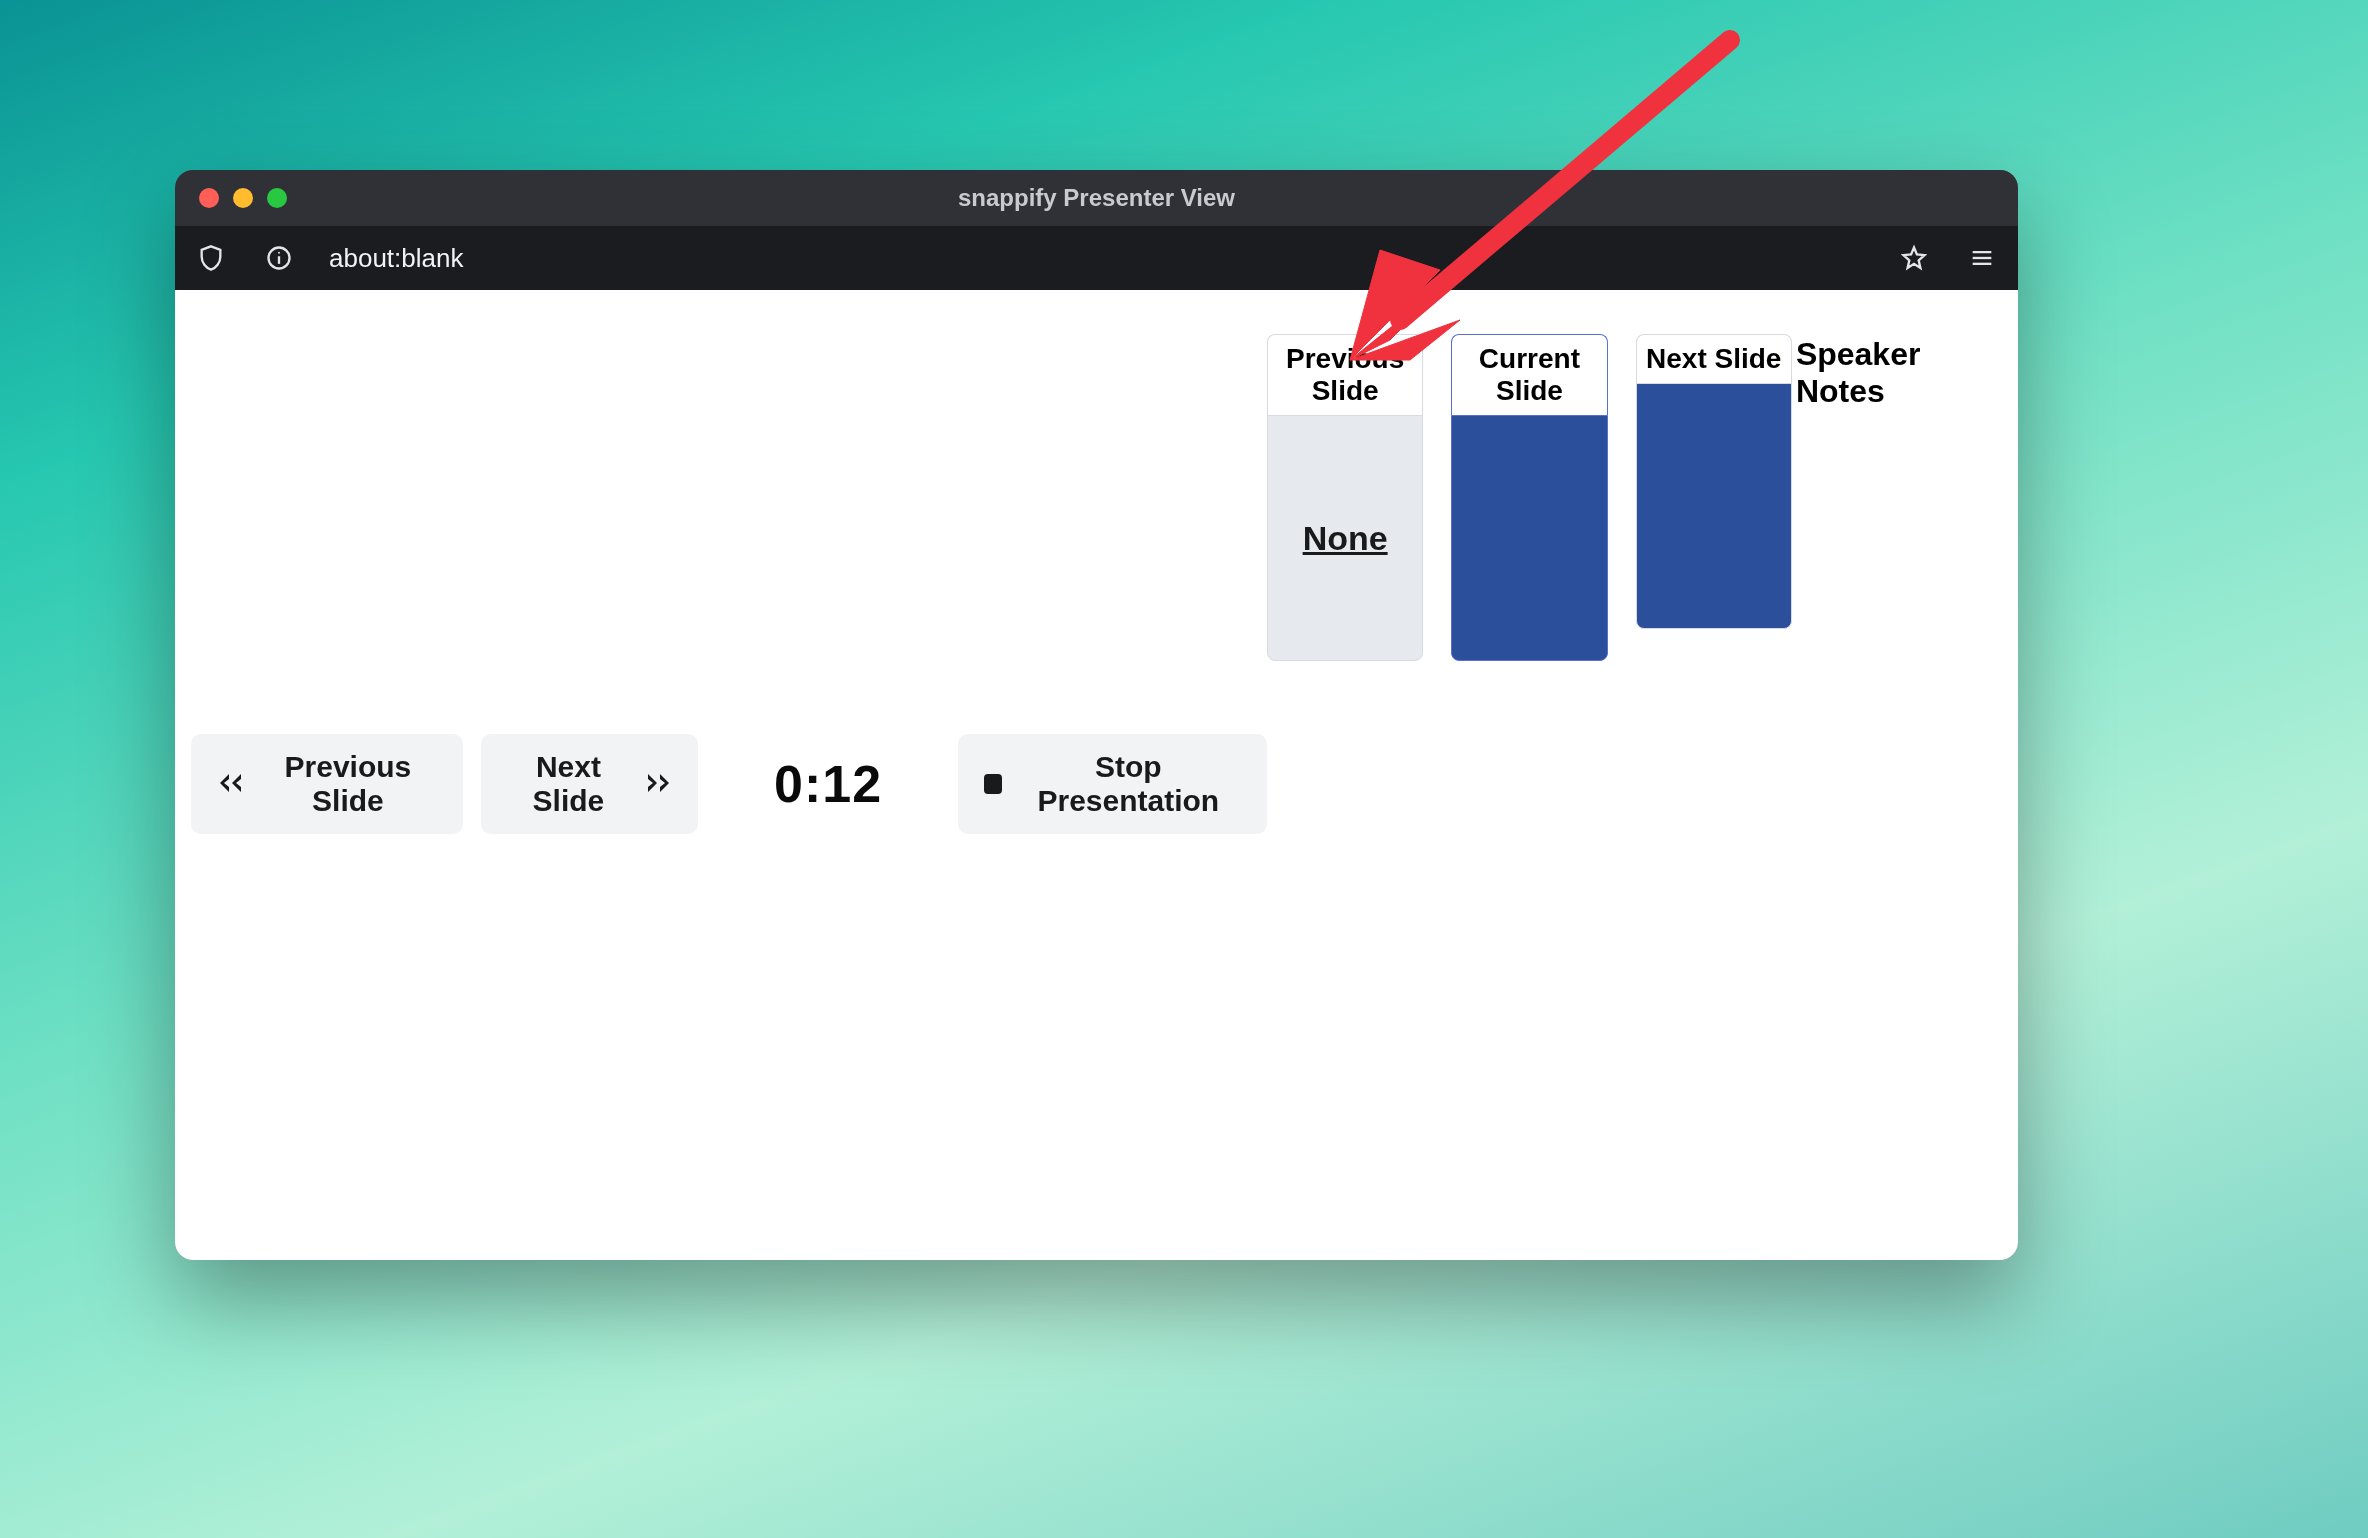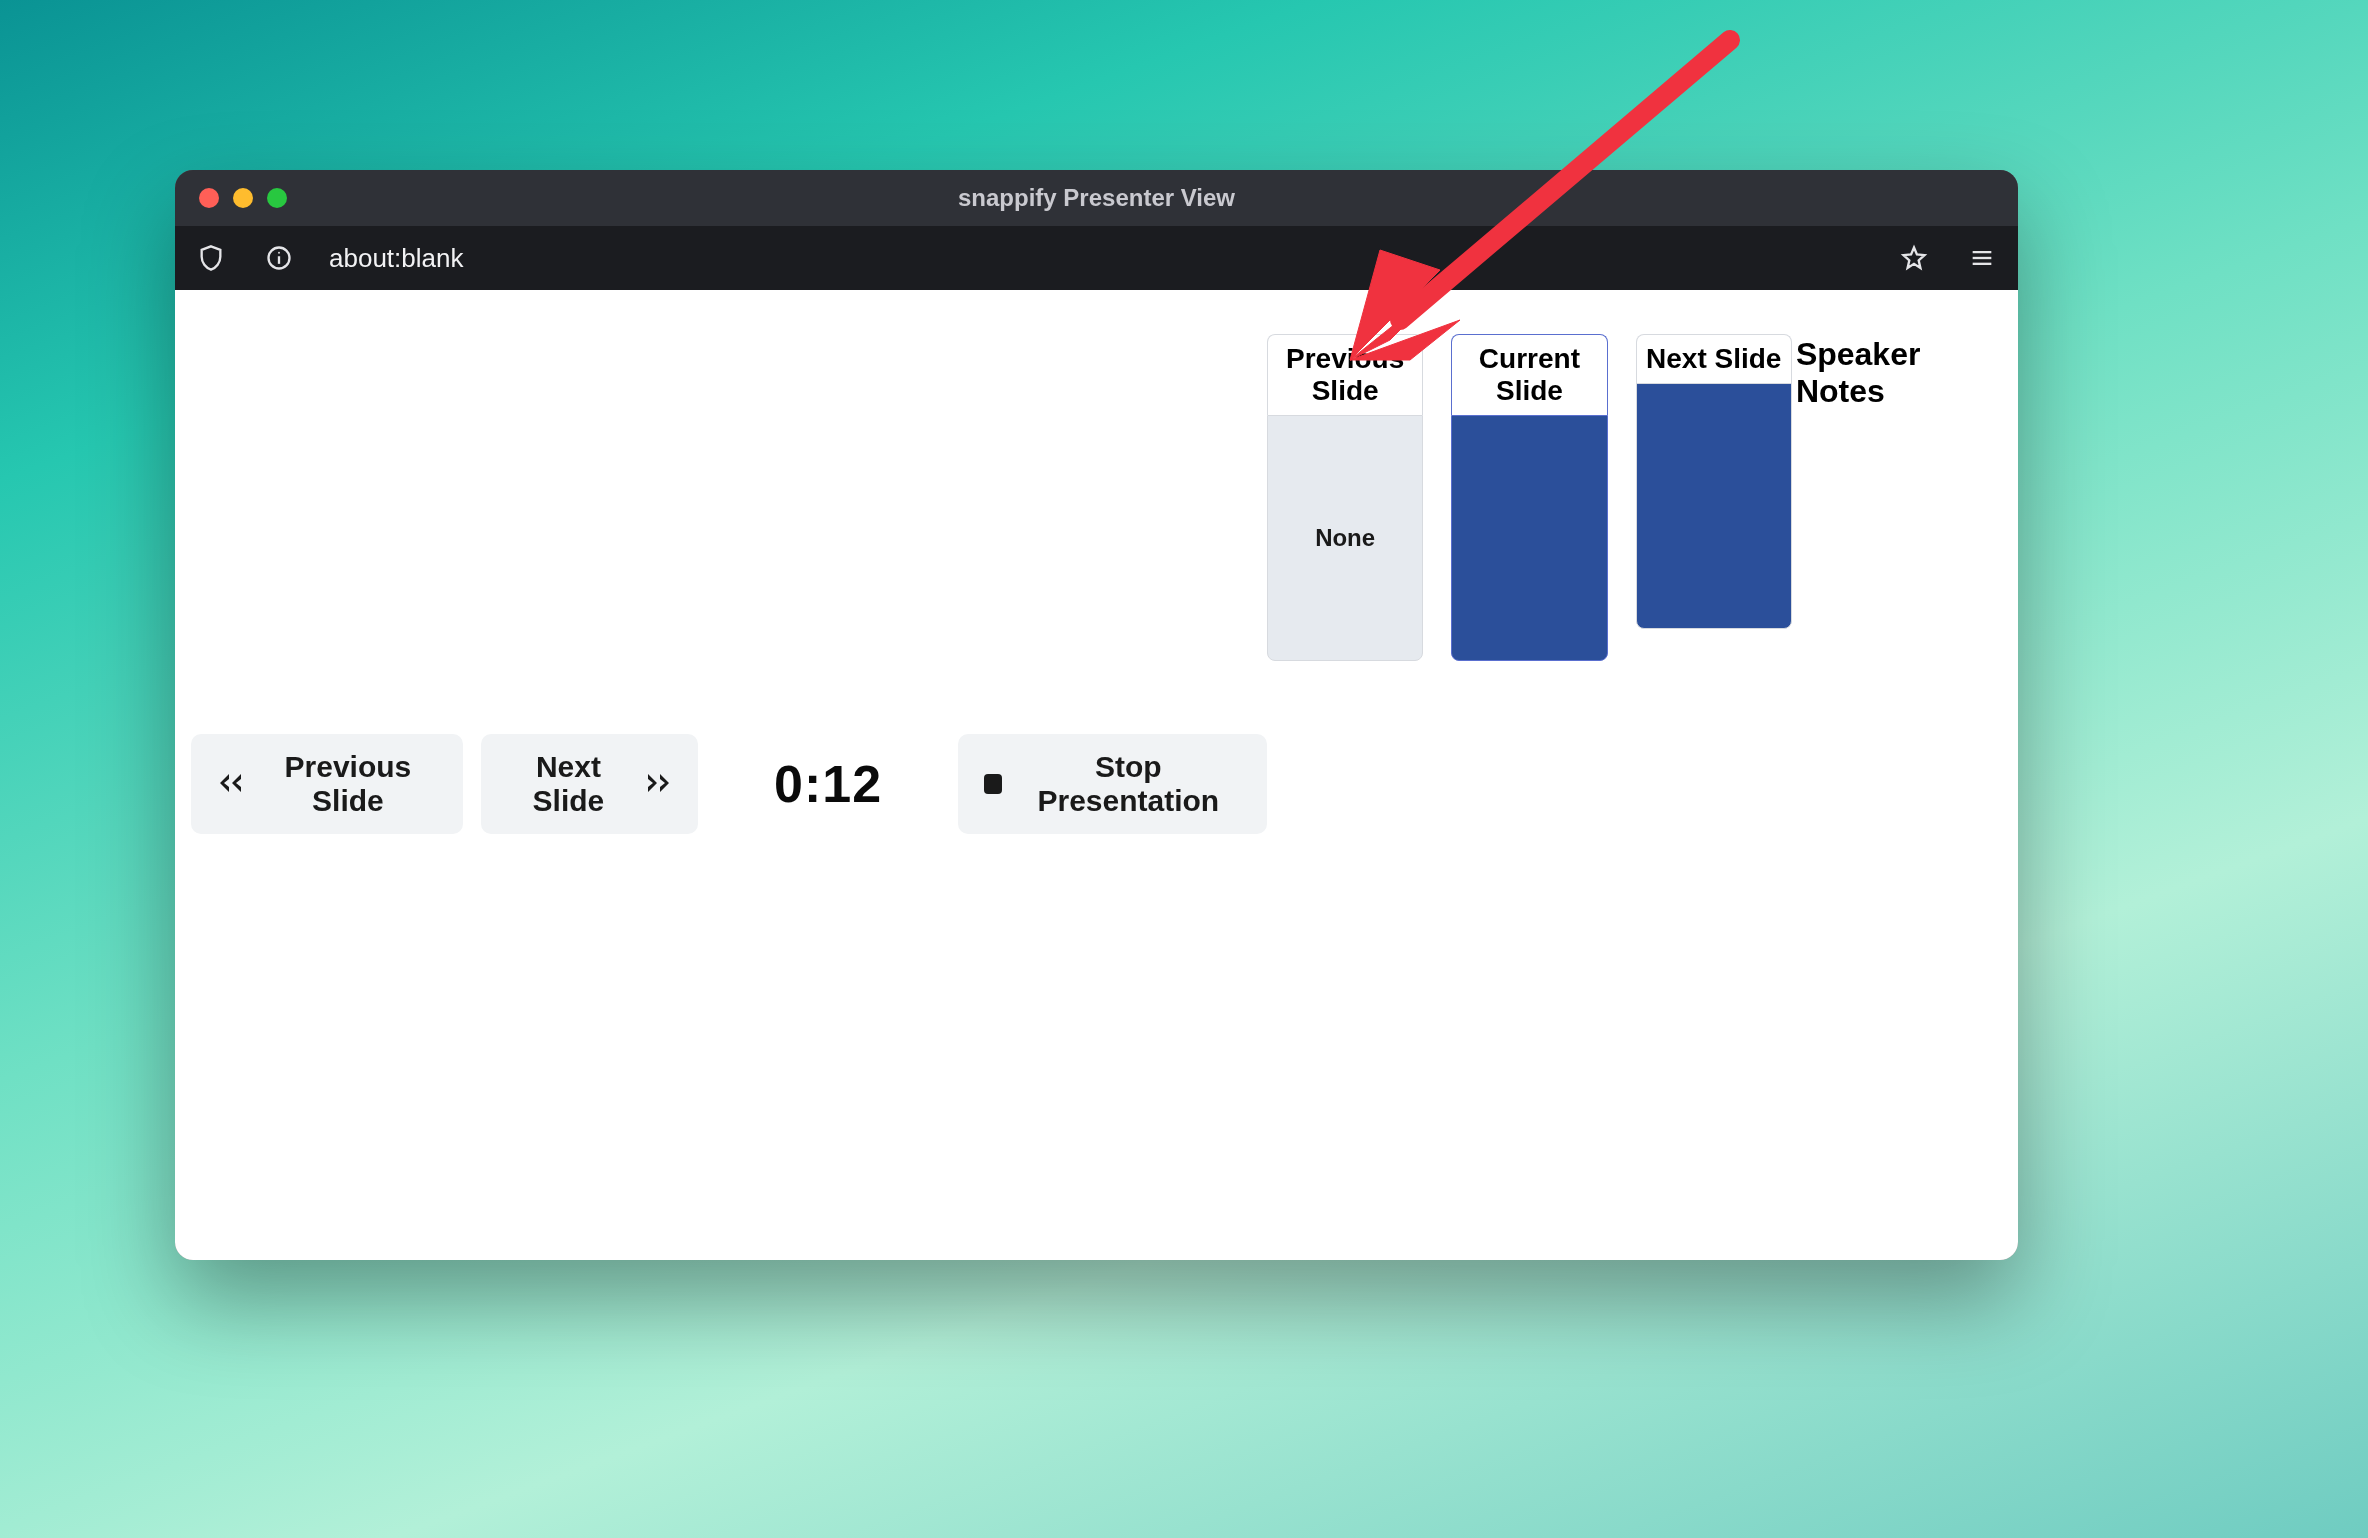--- a/index.html
+++ b/index.html
@@ -120,21 +120,21 @@
     background: #ffffff;
     border: 1.5px solid #d7dadf;
     border-bottom: none;
     border-radius: 8px 8px 0 0;
   }
   .slide-body {
     height: 246px;
     border: 1.5px solid #d7dadf;
     border-radius: 0 0 8px 8px;
     display:flex; align-items:center; justify-content:center;
-    font-size: 24px; font-weight: 800;
+    font-size: 34px; font-weight: 800; text-decoration: underline;
   }
   .slide-col.prev .slide-body { background:#e6eaef; color:#1a1a1a; }
   .slide-col.curr .slide-header { border-color:#5a6fcf; }
   .slide-col.curr .slide-body { background:#2b4f9a; border-color:#5a6fcf; }
   .slide-col.next .slide-body { background:#2b4f9a; }
 
   .notes-title {
     margin-top: 28px;
     font-size: 32px;
     font-weight: 700;

